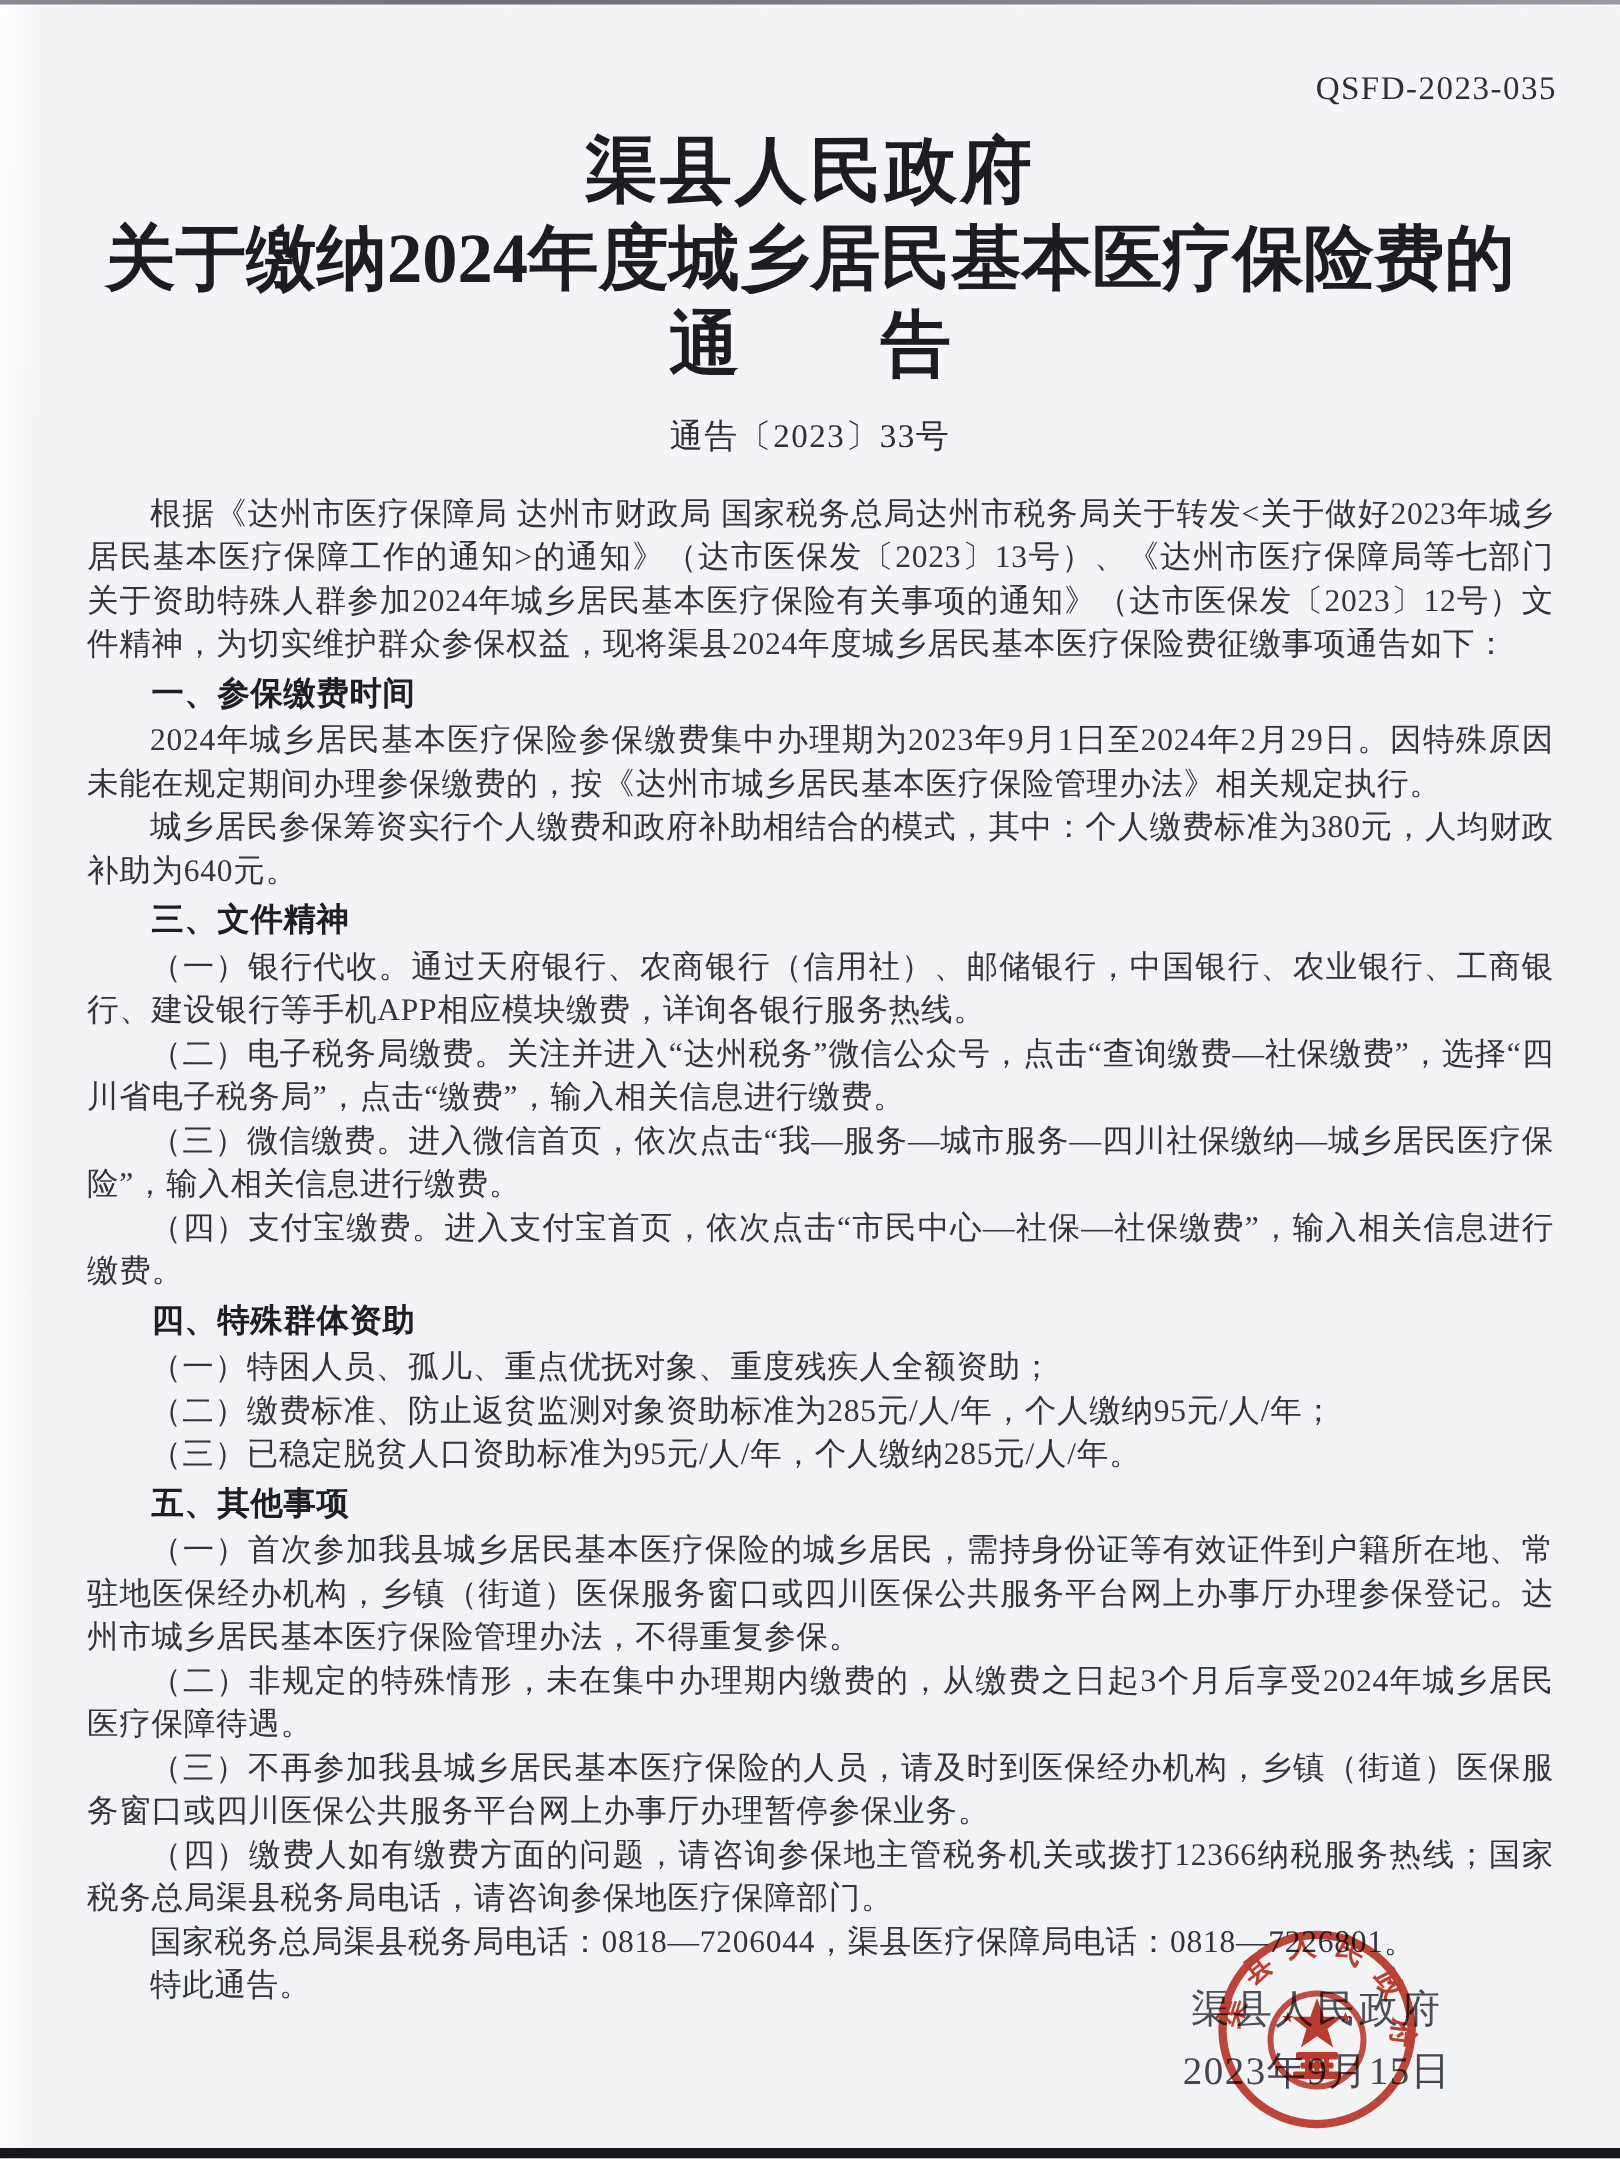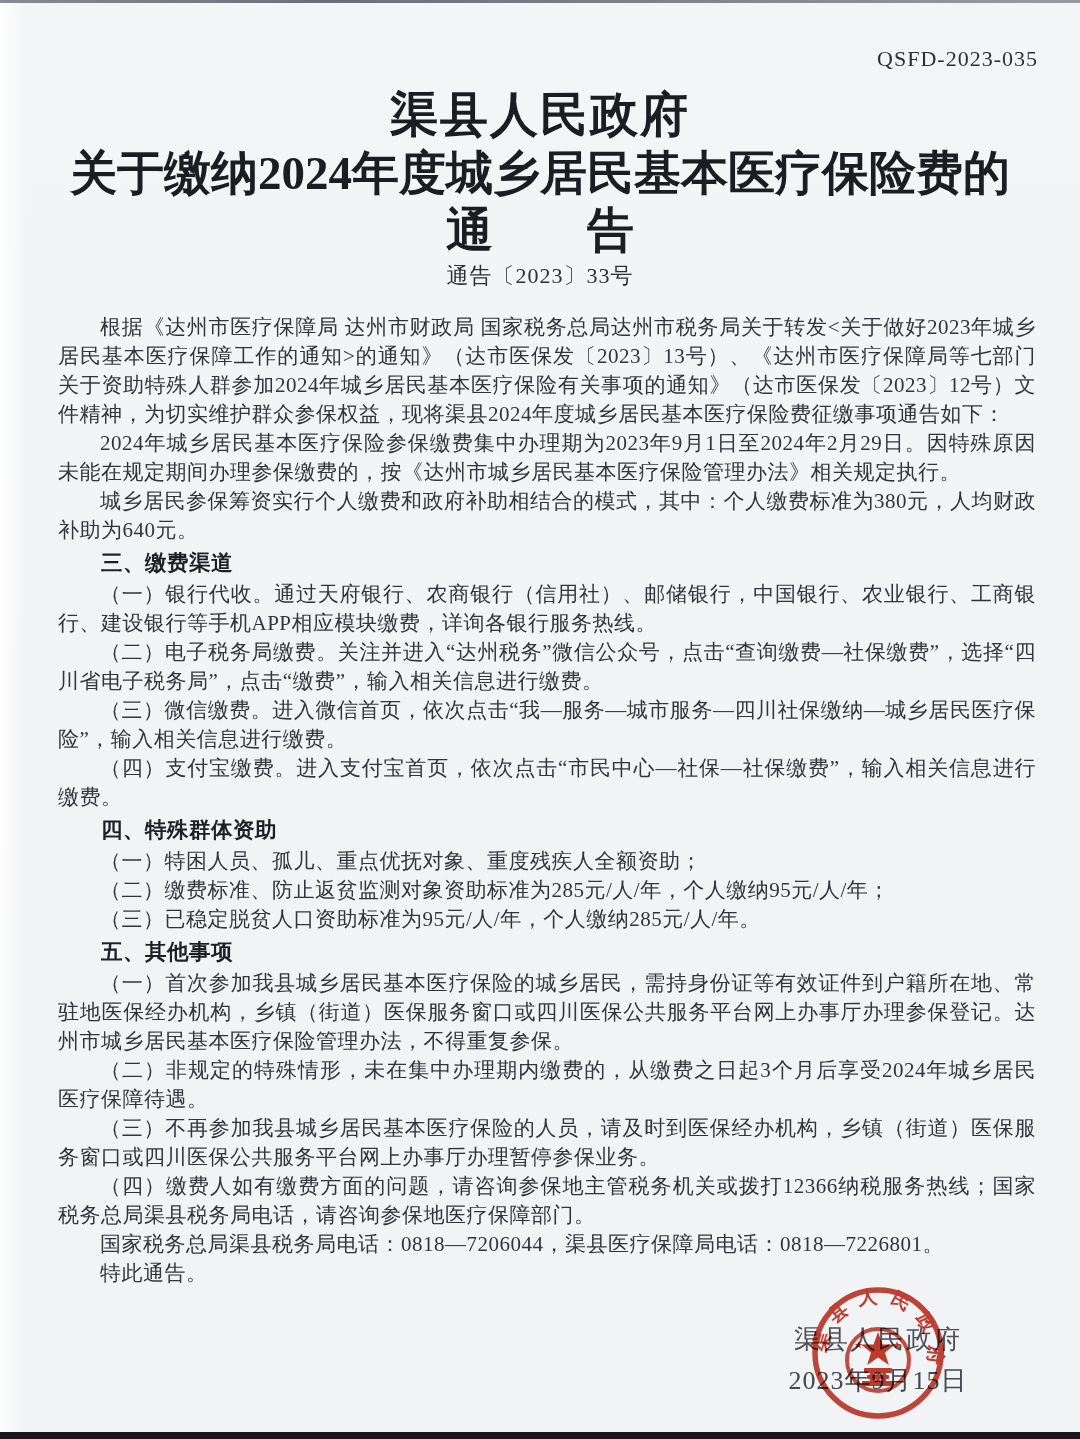--- a/index.html
+++ b/index.html
@@ -42,21 +42,21 @@
     font-weight: 700;
     color: #1c1d23;
     font-family: "Liberation Serif", "DejaVu Serif", serif;
   }
   .title.l1 { font-size: 48px; margin-top: 14px; line-height: 58px; letter-spacing: 2px; }
   .title.l2 { font-size: 47px; line-height: 58px; letter-spacing: 0px; }
   .title.l3 { font-size: 47px; line-height: 56px; }
   .notice-number {
     text-align: center;
     font-size: 22px;
-    margin-top: 3px;
+    margin-top: 18px;
     color: #2e2f36;
     letter-spacing: 1px;
   }
   .content {
     margin: 22px 44px 0 58px;
   }
   .content p.body {
     font-size: 21px;
     line-height: 29px;
     text-indent: 2em;
@@ -118,23 +118,24 @@
 
   <div class="doc-number">QSFD-2023-035</div>
 
   <h1 class="title l1">渠县人民政府</h1>
   <h1 class="title l2">关于缴纳2024年度城乡居民基本医疗保险费的</h1>
   <h1 class="title l3">通　　告</h1>
   <div class="notice-number">通告〔2023〕33号</div>
 
   <div class="content">
     <p class="body">根据《达州市医疗保障局 达州市财政局 国家税务总局达州市税务局关于转发&lt;关于做好2023年城乡居民基本医疗保障工作的通知&gt;的通知》（达市医保发〔2023〕13号）、《达州市医疗保障局等七部门关于资助特殊人群参加2024年城乡居民基本医疗保险有关事项的通知》（达市医保发〔2023〕12号）文件精神，为切实维护群众参保权益，现将渠县2024年度城乡居民基本医疗保险费征缴事项通告如下：</p>
+    <p class="heading">一、参保缴费时间</p>
     <p class="body">2024年城乡居民基本医疗保险参保缴费集中办理期为2023年9月1日至2024年2月29日。因特殊原因未能在规定期间办理参保缴费的，按《达州市城乡居民基本医疗保险管理办法》相关规定执行。</p>
     <p class="body">城乡居民参保筹资实行个人缴费和政府补助相结合的模式，其中：个人缴费标准为380元，人均财政补助为640元。</p>
-    <p class="heading">三、缴费渠道</p>
+    <p class="heading">三、文件精神</p>
     <p class="body">（一）银行代收。通过天府银行、农商银行（信用社）、邮储银行，中国银行、农业银行、工商银行、建设银行等手机APP相应模块缴费，详询各银行服务热线。</p>
     <p class="body">（二）电子税务局缴费。关注并进入“达州税务”微信公众号，点击“查询缴费—社保缴费”，选择“四川省电子税务局”，点击“缴费”，输入相关信息进行缴费。</p>
     <p class="body">（三）微信缴费。进入微信首页，依次点击“我—服务—城市服务—四川社保缴纳—城乡居民医疗保险”，输入相关信息进行缴费。</p>
     <p class="body">（四）支付宝缴费。进入支付宝首页，依次点击“市民中心—社保—社保缴费”，输入相关信息进行缴费。</p>
     <p class="heading">四、特殊群体资助</p>
     <p class="body">（一）特困人员、孤儿、重点优抚对象、重度残疾人全额资助；</p>
     <p class="body">（二）缴费标准、防止返贫监测对象资助标准为285元/人/年，个人缴纳95元/人/年；</p>
     <p class="body">（三）已稳定脱贫人口资助标准为95元/人/年，个人缴纳285元/人/年。</p>
     <p class="heading">五、其他事项</p>
     <p class="body">（一）首次参加我县城乡居民基本医疗保险的城乡居民，需持身份证等有效证件到户籍所在地、常驻地医保经办机构，乡镇（街道）医保服务窗口或四川医保公共服务平台网上办事厅办理参保登记。达州市城乡居民基本医疗保险管理办法，不得重复参保。</p>

